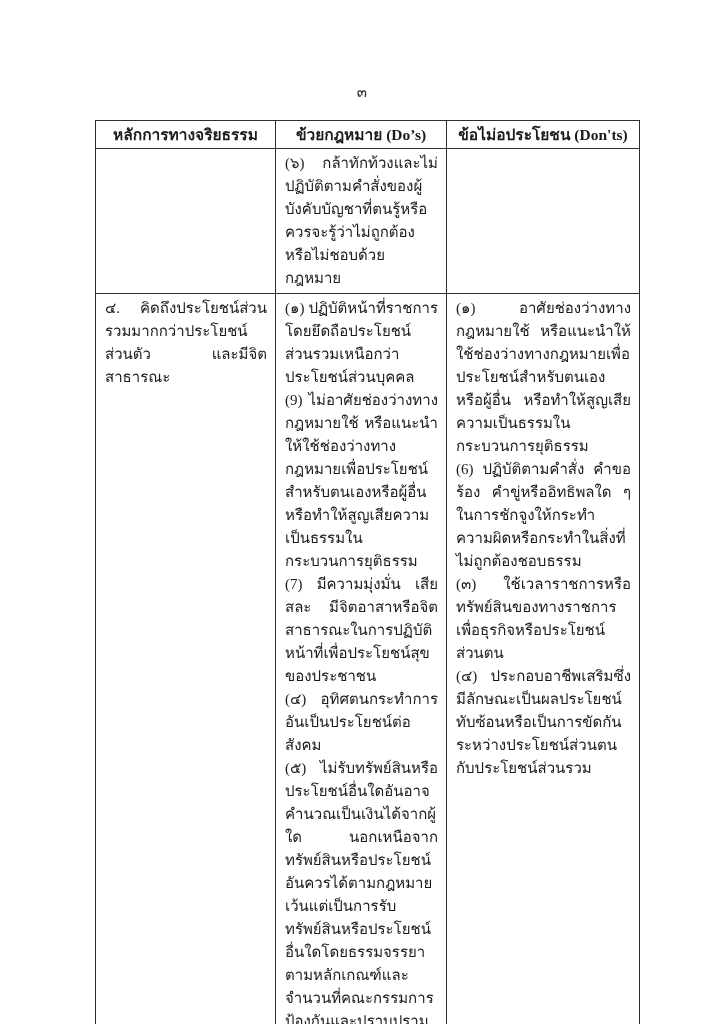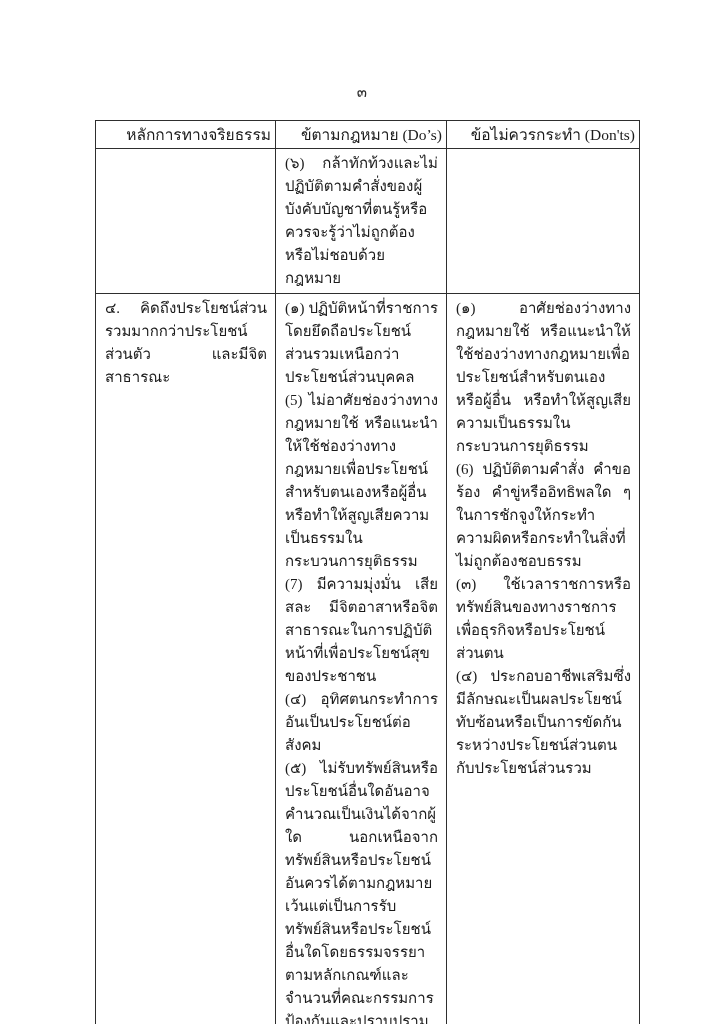--- a/index.html
+++ b/index.html
@@ -36,23 +36,23 @@
   .ethics-table col.c3 { width: 193px; }
   .ethics-table th, .ethics-table td {
     border: 1px solid #2e2e2e;
     vertical-align: top;
     overflow: hidden;
     font-size: 15px;
     line-height: 23px;
   }
   .ethics-table th {
     height: 28px;
-    font-weight: normal;
+    font-weight: bold;
     font-size: 15.5px;
-    text-align: right;
+    text-align: center;
     vertical-align: middle;
     padding: 2px 4px;
   }
   .ethics-table td {
     padding: 3px 8px 3px 9px;
     text-align: justify;
   }
   .ethics-table td p { margin: 0; }
   tr.row-cont  td { height: 97px; }
   tr.row-item4 td { height: 560px; }
@@ -67,39 +67,39 @@
   <table class="ethics-table">
     <colgroup>
       <col class="c1">
         <col class="c2">
         <col class="c3">
     </colgroup>
 
     <tbody>
         <tr class="row-header">
       <th>หลักการทางจริยธรรม</th>
-      <th>ข้ตามกฎหมาย (Do’s)</th>
-      <th>ข้อไม่ควรกระทำ (Don'ts)</th>
+      <th>ข้วยกฎหมาย (Do’s)</th>
+      <th>ข้อไม่อประโยชน (Don'ts)</th>
     </tr>
 
     <tr class="row-cont">
       <td></td>
       <td>
         <p>(๖) กล้าทักท้วงและไม่ปฏิบัติตามคำสั่งของผู้บังคับบัญชาที่ตนรู้หรือควรจะรู้ว่าไม่ถูกต้อง หรือไม่ชอบด้วยกฎหมาย</p>
       </td>
       <td></td>
     </tr>
 
     <tr class="row-item4">
       <td>
         <p>๔. คิดถึงประโยชน์ส่วนรวมมากกว่าประโยชน์ส่วนตัว และมีจิตสาธารณะ</p>
       </td>
       <td>
         <p>(๑) ปฏิบัติหน้าที่ราชการโดยยึดถือประโยชน์ส่วนรวมเหนือกว่าประโยชน์ส่วนบุคคล</p>
-        <p>(5) ไม่อาศัยช่องว่างทางกฎหมายใช้ หรือแนะนำให้ใช้ช่องว่างทางกฎหมายเพื่อประโยชน์สำหรับตนเองหรือผู้อื่น หรือทำให้สูญเสียความเป็นธรรมในกระบวนการยุติธรรม</p>
+        <p>(9) ไม่อาศัยช่องว่างทางกฎหมายใช้ หรือแนะนำให้ใช้ช่องว่างทางกฎหมายเพื่อประโยชน์สำหรับตนเองหรือผู้อื่น หรือทำให้สูญเสียความเป็นธรรมในกระบวนการยุติธรรม</p>
         <p>(7) มีความมุ่งมั่น เสียสละ มีจิตอาสาหรือจิตสาธารณะในการปฏิบัติหน้าที่เพื่อประโยชน์สุขของประชาชน</p>
         <p>(๔) อุทิศตนกระทำการอันเป็นประโยชน์ต่อสังคม</p>
         <p>(๕) ไม่รับทรัพย์สินหรือประโยชน์อื่นใดอันอาจคำนวณเป็นเงินได้จากผู้ใด นอกเหนือจากทรัพย์สินหรือประโยชน์อันควรได้ตามกฎหมาย เว้นแต่เป็นการรับทรัพย์สินหรือประโยชน์อื่นใดโดยธรรมจรรยาตามหลักเกณฑ์และจำนวนที่คณะกรรมการป้องกันและปราบปรามการทุจริตแห่งชาติกำหนด</p>
       </td>
       <td>
         <p>(๑) อาศัยช่องว่างทางกฎหมายใช้ หรือแนะนำให้ใช้ช่องว่างทางกฎหมายเพื่อประโยชน์สำหรับตนเองหรือผู้อื่น หรือทำให้สูญเสียความเป็นธรรมในกระบวนการยุติธรรม</p>
         <p>(6) ปฏิบัติตามคำสั่ง คำขอร้อง คำขู่หรืออิทธิพลใด ๆ ในการชักจูงให้กระทำความผิดหรือกระทำในสิ่งที่ไม่ถูกต้องชอบธรรม</p>
         <p>(๓) ใช้เวลาราชการหรือทรัพย์สินของทางราชการเพื่อธุรกิจหรือประโยชน์ส่วนตน</p>
         <p>(๔) ประกอบอาชีพเสริมซึ่งมีลักษณะเป็นผลประโยชน์ทับซ้อนหรือเป็นการขัดกันระหว่างประโยชน์ส่วนตนกับประโยชน์ส่วนรวม</p>
       </td>

